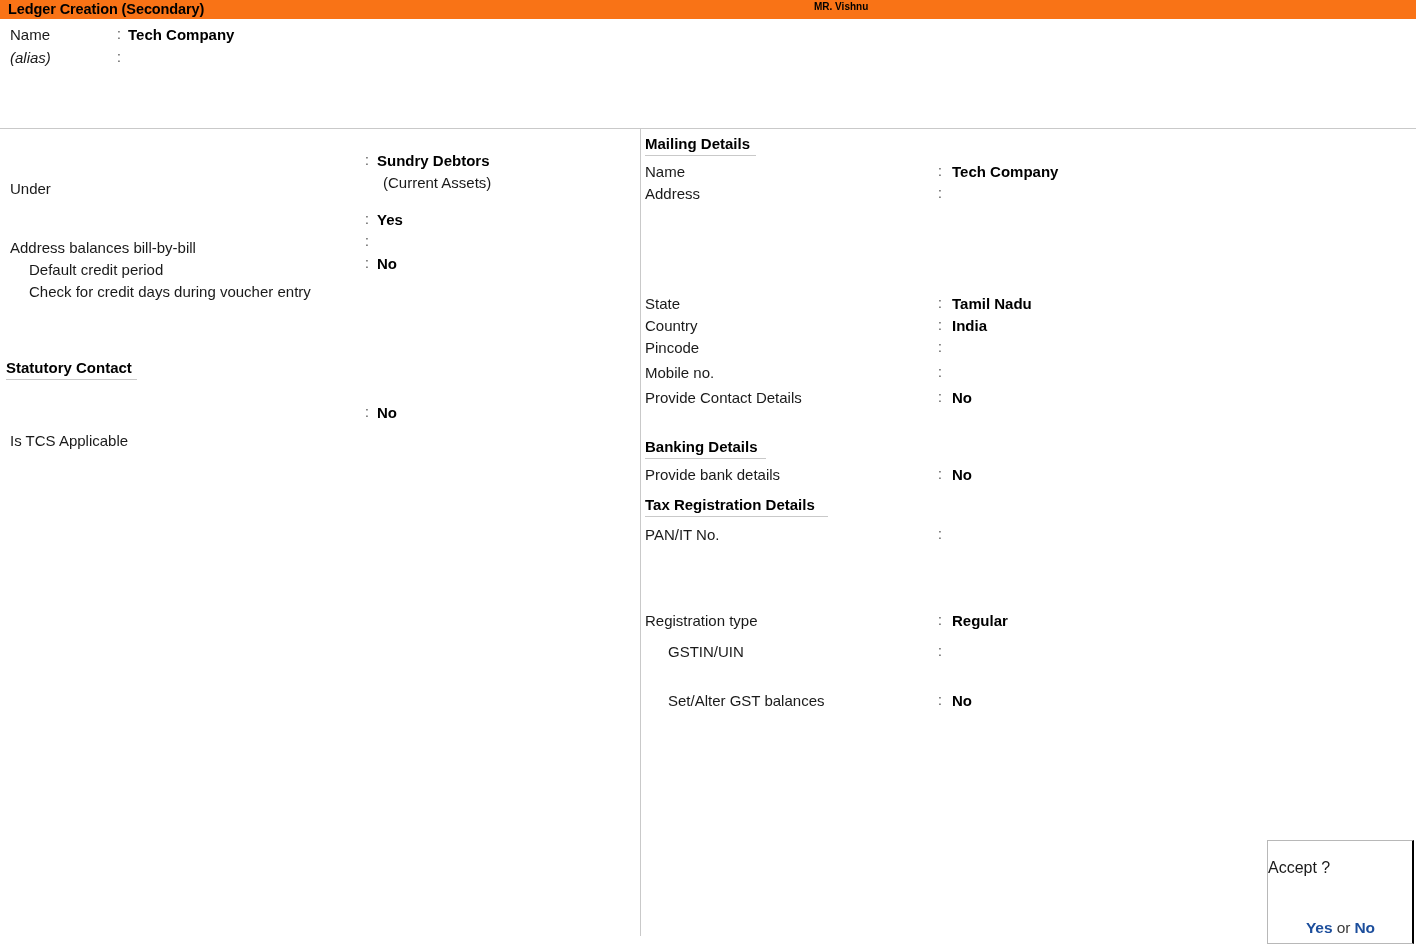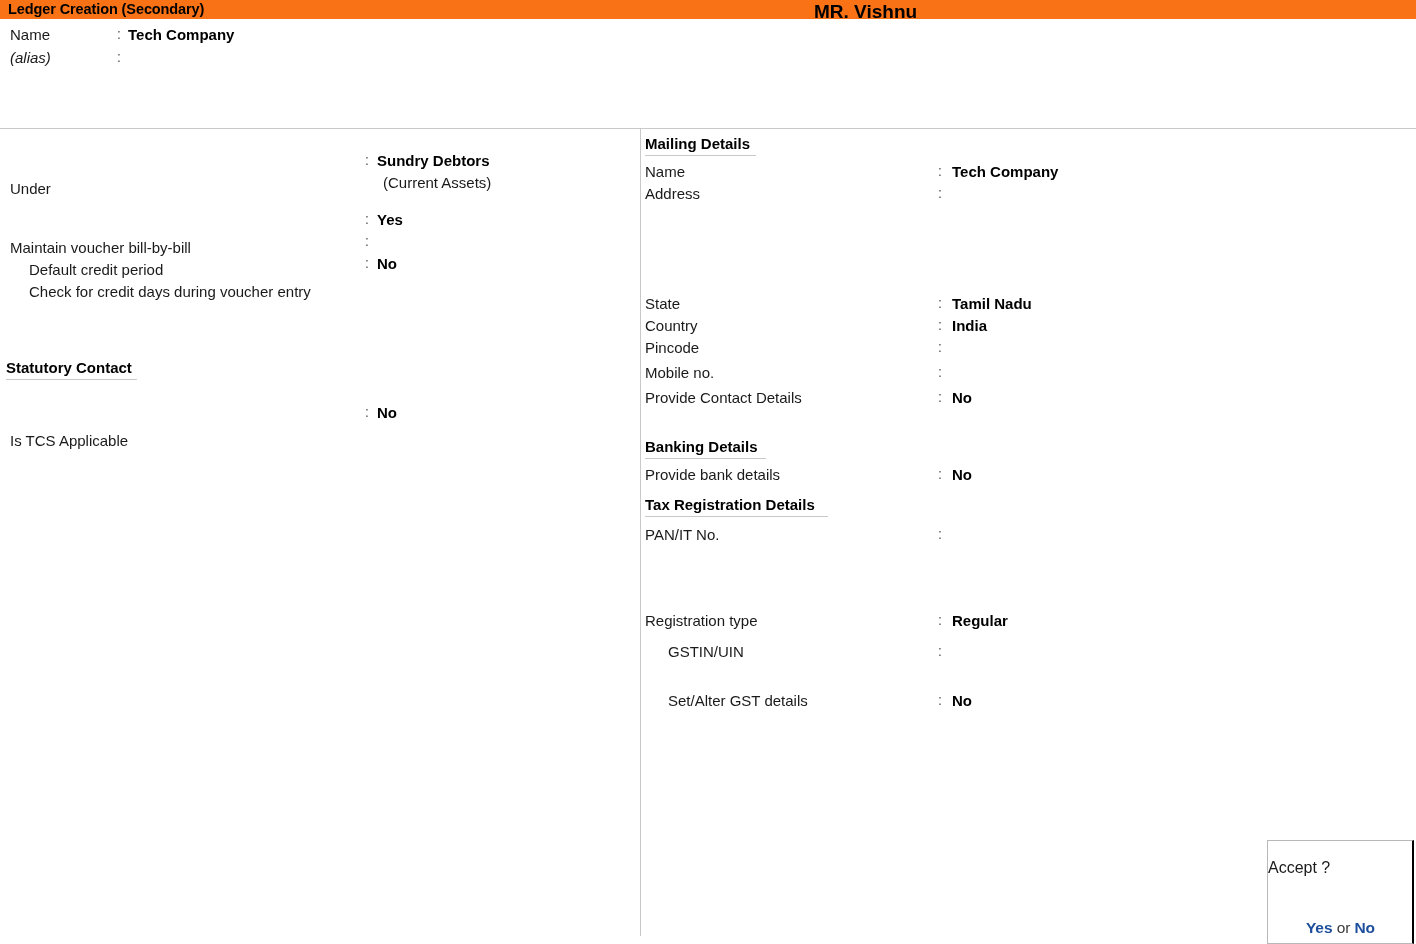--- a/index.html
+++ b/index.html
@@ -29,21 +29,21 @@
     left: 8px; top: 1px;
     font-size: 14.5px;
     font-weight: bold;
     color: #000000;
     letter-spacing: -0.1px;
     white-space: nowrap;
   }
   .titlebar-user {
     position: absolute;
     left: 814px; top: 1px;
-    font-size: 19px;
+    font-size: 10px;
     font-weight: bold;
     color: #000000;
     white-space: nowrap;
   }
 
   
   .hdr-row { position: absolute; white-space: nowrap; }
   .hdr-label {
     position: absolute;
     left: 10px;
@@ -191,21 +191,21 @@
   <div class="field" style="top:152px;">
     <span class="f-label">Under</span>
     <span class="f-colon">:</span>
     <span class="f-value">Sundry Debtors</span>
   </div>
   <div class="field" style="top:174px;">
     <span class="f-sub" style="left:383px;">(Current Assets)</span>
   </div>
 
   <div class="field" style="top:211px;">
-    <span class="f-label">Maintain voucher bill-by-bill</span>
+    <span class="f-label">Address balances bill-by-bill</span>
     <span class="f-colon">:</span>
     <span class="f-value">Yes</span>
   </div>
 
   <div class="field" style="top:233px;">
     <span class="f-label indent">Default credit period</span>
     <span class="f-colon">:</span>
     <span class="f-value"></span>
   </div>
 
@@ -293,21 +293,21 @@
     <span class="f-value">Regular</span>
   </div>
 
   <div class="field" style="top:643px;">
     <span class="f-label indent">GSTIN/UIN</span>
     <span class="f-colon">:</span>
     <span class="f-value"></span>
   </div>
 
   <div class="field" style="top:692px;">
-    <span class="f-label indent">Set/Alter GST details</span>
+    <span class="f-label indent">Set/Alter GST balances</span>
     <span class="f-colon">:</span>
     <span class="f-value">No</span>
   </div>
 
 </div>
 
 <div class="accept-box">
   <div class="accept-title">Accept ?</div>
   <div class="accept-actions">
     <span class="accept-yes">Yes</span><span class="accept-or">or</span><span class="accept-no">No</span>

